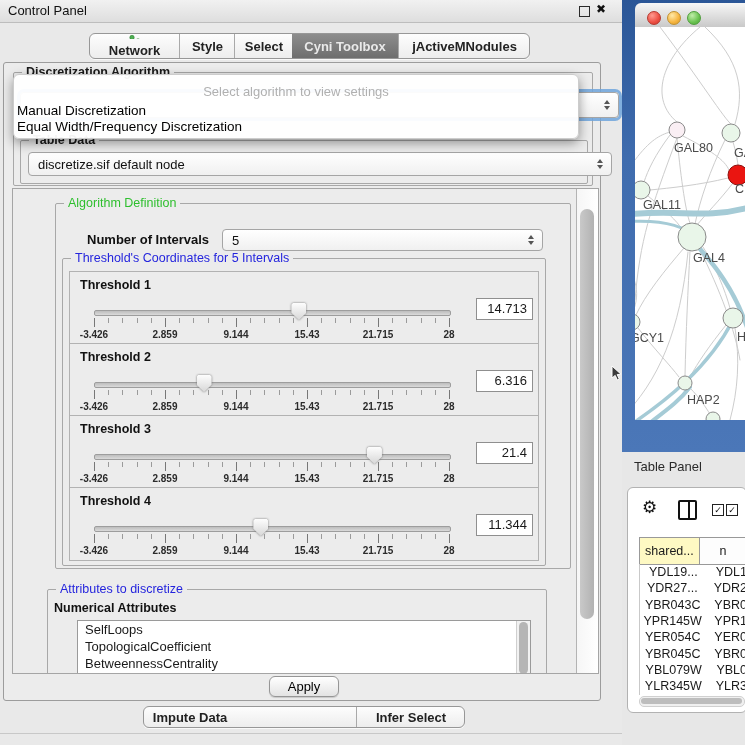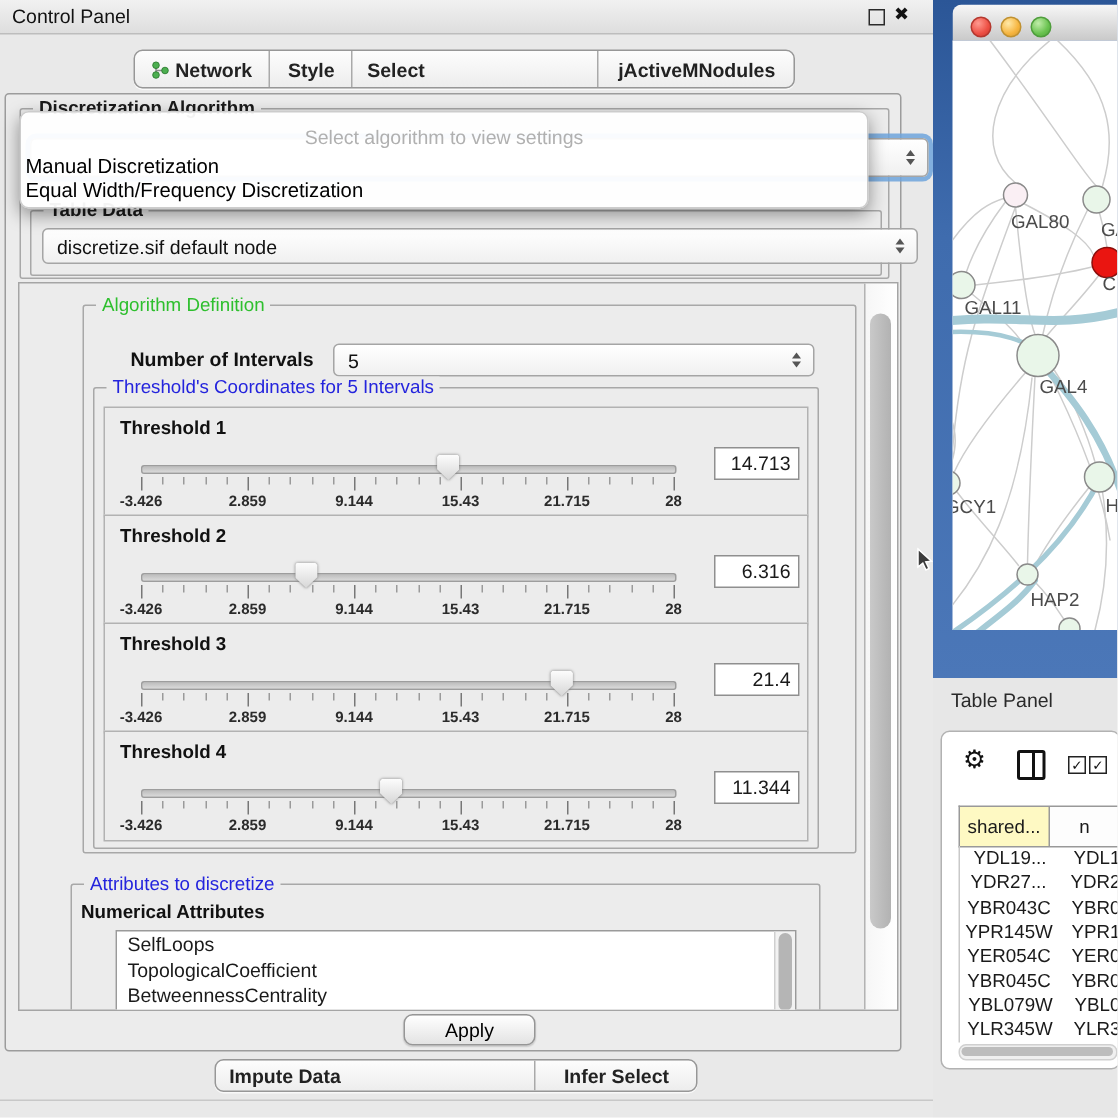--- a/index.html
+++ b/index.html
@@ -11,21 +11,21 @@
   #cp-titlebar{left:0;top:0;width:622px;height:22px;background:linear-gradient(#f1f1f1,#dedede);
     border-bottom:1px solid #bdbdbd;}
   #cp-title{left:8px;top:3px;font-size:13px;color:#111;}
   .float-box{left:579px;top:6px;width:9px;height:9px;border:1.5px solid #2a2a2a;}
   .close-x{left:596px;top:2px;font-size:12px;font-weight:bold;color:#111;}
 
   
   .segwrap{border:1px solid #979797;border-radius:6px;overflow:hidden;
     background:linear-gradient(#fdfdfd,#ededed);box-shadow:0 1px 0 rgba(255,255,255,.7);}
   .seg{position:absolute;top:0;height:100%;display:flex;align-items:center;justify-content:center;
-    font-size:13px;font-weight:bold;color:#222;border-left:1px solid #a9a9a9;gap:4px;}
+    font-size:13px;font-weight:bold;color:#222;border-left:1px solid #a9a9a9;gap:4px;flex-direction:column;}
   .seg:first-child{border-left:none;}
   .seg.sel{background:linear-gradient(#8d8d8d,#6e6e6e);color:#e9e9e9;border-left:none;}
 
   
   #outer-panel{left:3px;top:62px;width:596px;height:637px;background:#ececec;
     border:1px solid #9c9c9c;border-radius:3px;}
 
   .titled-group{position:absolute;border:1px solid #a8a8a8;border-radius:2px;}
   .group-label{position:absolute;top:-8px;left:8px;background:#ececec;padding:0 4px;
     font-size:12.5px;white-space:nowrap;}
@@ -78,21 +78,21 @@
 
   
   #attr-list{position:absolute;left:29px;top:30px;width:452px;height:55px;background:#fff;
     border:1px solid #9a9a9a;overflow:hidden;font-size:13px;}
   .attr-item{height:17px;line-height:17px;padding-left:7px;white-space:nowrap;}
   #attr-scroll{position:absolute;right:0;top:0;width:13px;height:100%;background:#f2f2f2;
     border-left:1px solid #cfcfcf;}
   #attr-thumb{position:absolute;left:1.5px;top:1px;width:9px;height:95%;border-radius:5px;background:#b5b5b5;}
 
   
-  #apply-btn{left:269px;top:676px;width:88px;height:21px;border:1px solid #969696;border-radius:6px;
+  #apply-btn{left:269px;top:676px;width:70px;height:21px;border:1px solid #969696;border-radius:6px;
     background:linear-gradient(#ffffff,#e3e3e3);font-size:13px;display:flex;align-items:center;
     justify-content:center;box-shadow:0 1px 1px rgba(0,0,0,.15);}
 
   #bottom-line{left:0;top:733px;width:622px;height:1px;background:#c8c8c8;}
 
   
   #blue-frame{left:622px;top:0;width:123px;height:452px;
     background:linear-gradient(#2b5697 0%,#3f6cae 35%,#4b77b8 100%);}
   #net-titlebar{left:635px;top:3px;width:110px;height:24px;border-radius:6px 0 0 0;
     background:linear-gradient(#f7f7f7,#c9c9c9);border-bottom:1px solid #9a9a9a;}
@@ -150,20 +150,23 @@
           <circle cx="3" cy="10" r="2.2" fill="#4caf50" stroke="#2e7d32" stroke-width=".6"></circle>
           <circle cx="9" cy="7" r="2.2" fill="#4caf50" stroke="#2e7d32" stroke-width=".6"></circle>
         </svg>
         <span>Network</span>
       </div>
       <div class="seg" style="left: 89px; width: 55px;">
         <span>Style</span>
       </div>
       <div class="seg" style="left: 144px; width: 58px;">
         <span>Select</span>
+      </div>
+      <div class="seg sel" style="left: 202px; width: 106px;">
+        <span>Cyni Toolbox</span>
       </div>
       <div class="seg" style="left: 308px; width: 131px;">
         <span>jActiveMNodules</span>
       </div>
     </div>
 
   <div class="abs" id="outer-panel"></div>
 
   <div class="titled-group" style="left:13px;top:72px;width:578px;height:112px;">
     <span class="group-label b">Discretization Algorithm</span>

